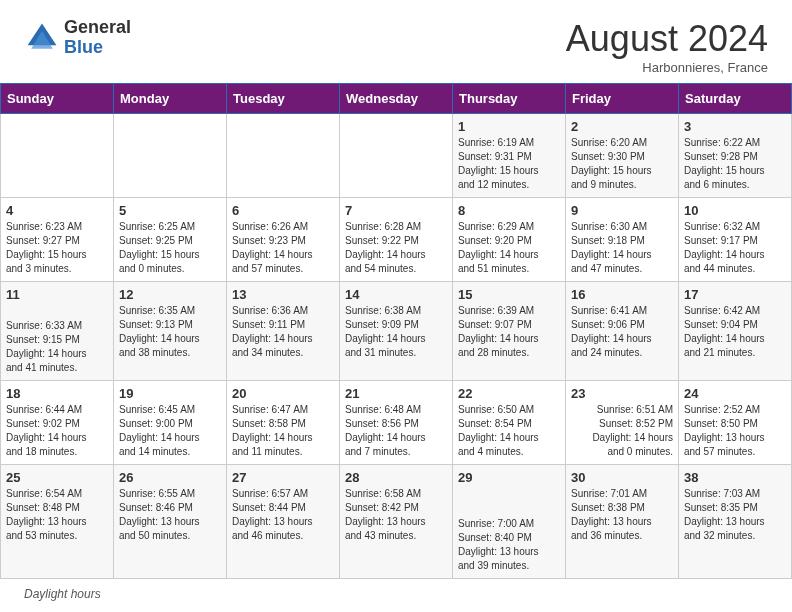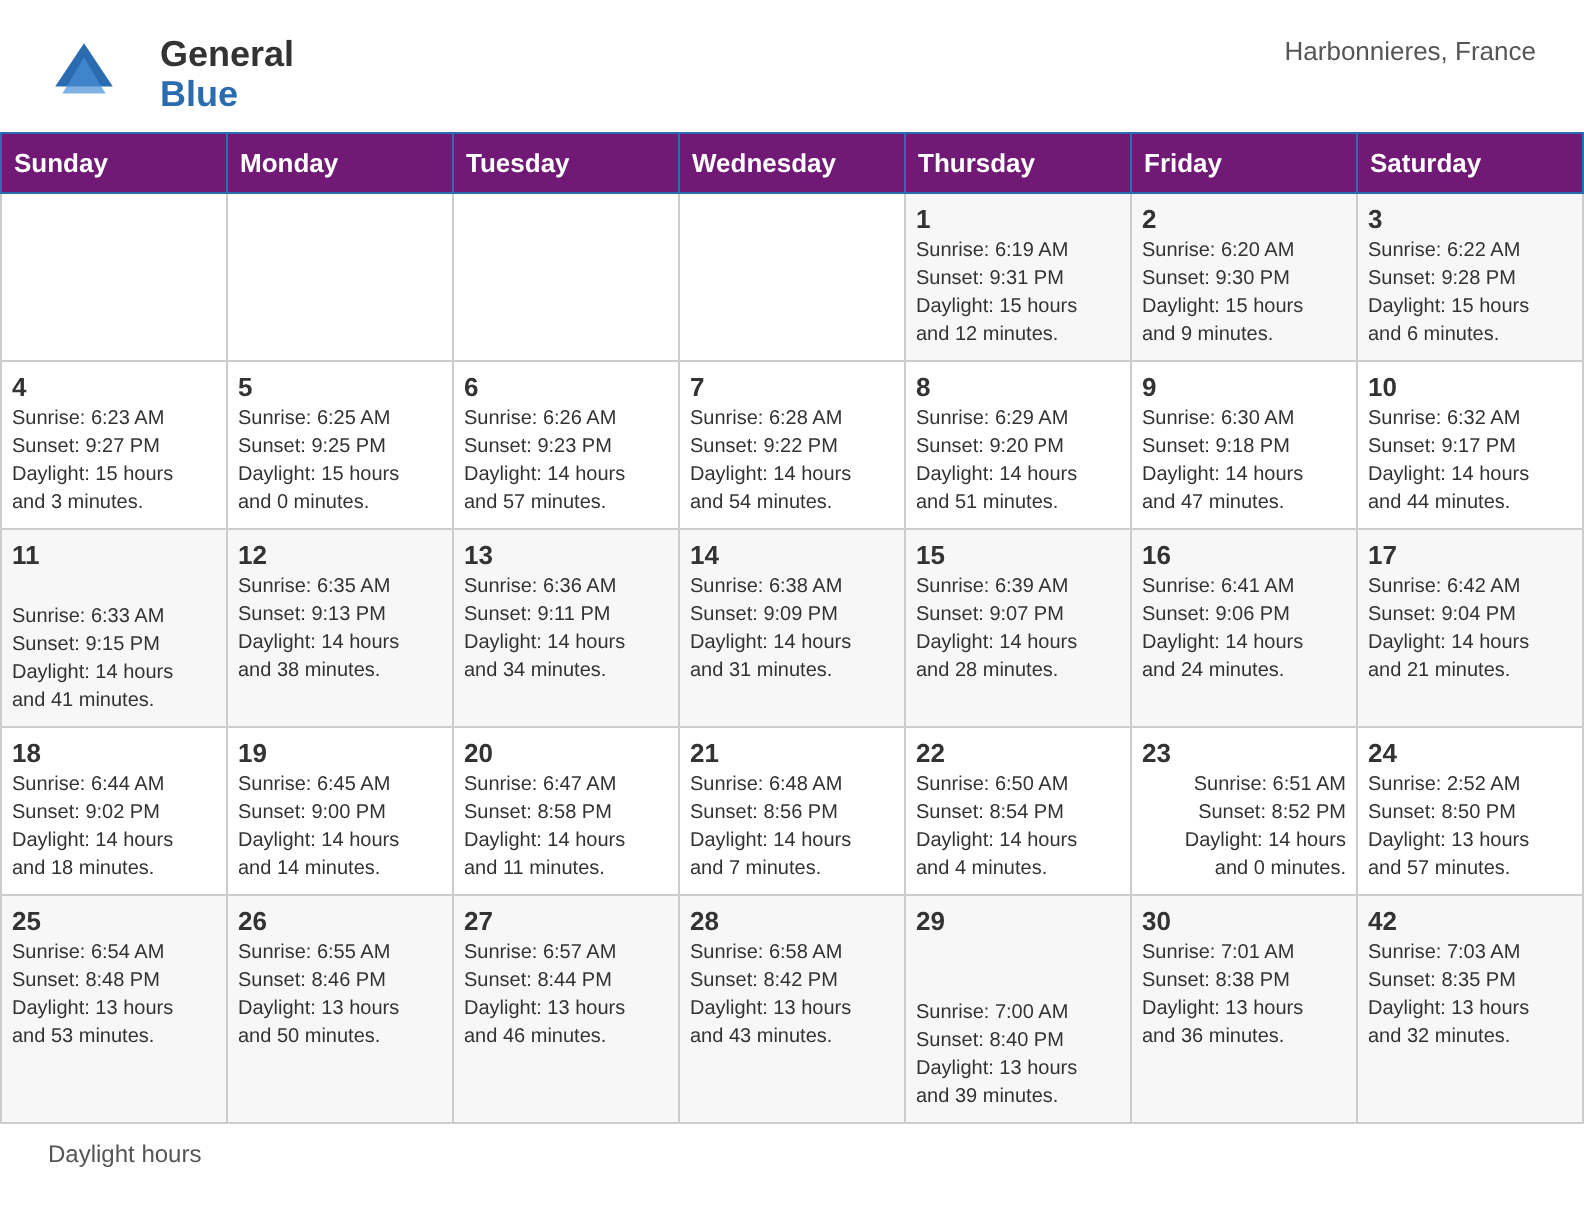--- a/index.html
+++ b/index.html
@@ -11,22 +11,22 @@
       padding: 0;
     }
     .header {
       display: flex;
       justify-content: space-between;
       align-items: flex-start;
       padding: 18px 24px 8px 24px;
     }
     .logo {
       display: flex;
-      align-items: flex-start;
-      gap: 20px;
+      align-items: center;
+      gap: 4px;
     }
     .logo-text {
       display: flex;
       flex-direction: column;
       line-height: 1.1;
     }
     .logo-general {
       font-size: 18px;
       font-weight: bold;
       color: #333;
@@ -93,40 +93,42 @@
       color: #333;
       line-height: 1.4;
     }
     .empty-cell {
       background: #fff !important;
     }
     .footer {
       padding: 8px 24px 4px 24px;
       font-size: 12px;
       color: #555;
+      font-style: italic;
     }
     .footer-label {
       color: #555;
     }
   </style>
 </head>
 <body>
 
 <div class="header">
   <div class="logo">
     <svg class="logo-icon" viewBox="0 0 40 40" xmlns="http://www.w3.org/2000/svg">
       <polygon points="20,4 36,28 4,28" fill="#2b6cb0"></polygon>
       <polygon points="20,12 32,32 8,32" fill="#4a90d9" opacity="0.7"></polygon>
     </svg>
     <div class="logo-text">
       <span class="logo-general">General</span>
       <span class="logo-blue">Blue</span>
     </div>
   </div>
   <div class="title-block">
+    <div class="title-month">August 2024</div>
     <div class="title-location">Harbonnieres, France</div>
   </div>
 </div>
 
 <table class="calendar">
   <thead>
     <tr>
       <th>Sunday</th>
       <th>Monday</th>
       <th>Tuesday</th>
@@ -354,21 +356,21 @@
 and 39 minutes.</div>
         </td>
         <td>
           <div class="cell-day">30</div>
           <div class="cell-info" style="white-space: pre-line;">Sunrise: 7:01 AM
 Sunset: 8:38 PM
 Daylight: 13 hours
 and 36 minutes.</div>
         </td>
         <td>
-          <div class="cell-day">42</div>
+          <div class="cell-day">38</div>
           <div class="cell-info" style="white-space: pre-line;">Sunrise: 7:03 AM
 Sunset: 8:35 PM
 Daylight: 13 hours
 and 32 minutes.</div>
         </td>
       </tr>
     </tbody>
 </table>
 
 <div class="footer">

